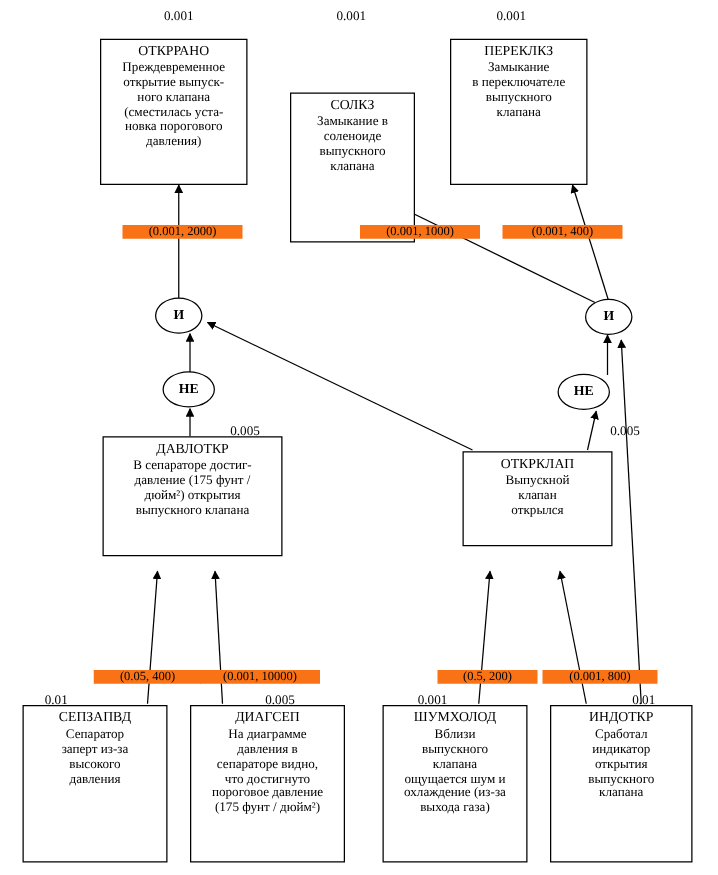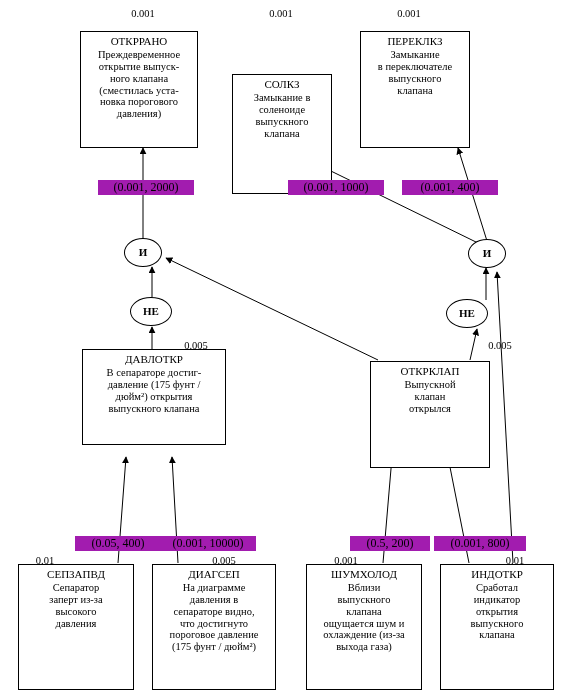--- a/index.html
+++ b/index.html
@@ -48,24 +48,24 @@
     font-size: 10.5px;
   }
   .prob {
     position: absolute;
     font-size: 10.5px;
     text-align: center;
     white-space: nowrap;
   }
   .edgelabel {
     position: absolute;
-    font-size: 12px;
+    font-size: 10px;
     text-align: center;
     white-space: nowrap;
-    background: #a21caf;
+    background: #f97316;
   }
   .gate {
     position: absolute;
     border: 1px solid #000000;
     border-radius: 50%;
     background: #ffffff;
     box-sizing: border-box;
     text-align: center;
     font-weight: bold;
     font-size: 11px;
@@ -167,21 +167,21 @@
   <div class="prob" style="left:470px; top:340px; width:60px;">0.005</div>
 
   <div class="node" style="left:82px; top:349px; width:144px; height:96px;">
     <span class="nodename">ДАВЛОТКР</span>
     <span class="nodedesc">В  сепараторе  достиг-</span>
     <span class="nodedesc">давление  (175 фунт /</span>
     <span class="nodedesc">дюйм²)  открытия</span>
     <span class="nodedesc">выпускного  клапана</span>
   </div>
 
-  <div class="node" style="left:370px; top:361px; width:120px; height:107px;">
+  <div class="node" style="left:370px; top:361px; width:120px; height:76px;">
     <span class="nodename">ОТКРКЛАП</span>
     <span class="nodedesc">Выпускной</span>
     <span class="nodedesc">клапан</span>
     <span class="nodedesc">открылся</span>
   </div>
 
   <div class="edgelabel" style="left:75px; top:536px; width:86px;">(0.05, 400)</div>
   <div class="edgelabel" style="left:160px; top:536px; width:96px;">(0.001, 10000)</div>
   <div class="edgelabel" style="left:350px; top:536px; width:80px;">(0.5, 200)</div>
   <div class="edgelabel" style="left:434px; top:536px; width:92px;">(0.001, 800)</div>

